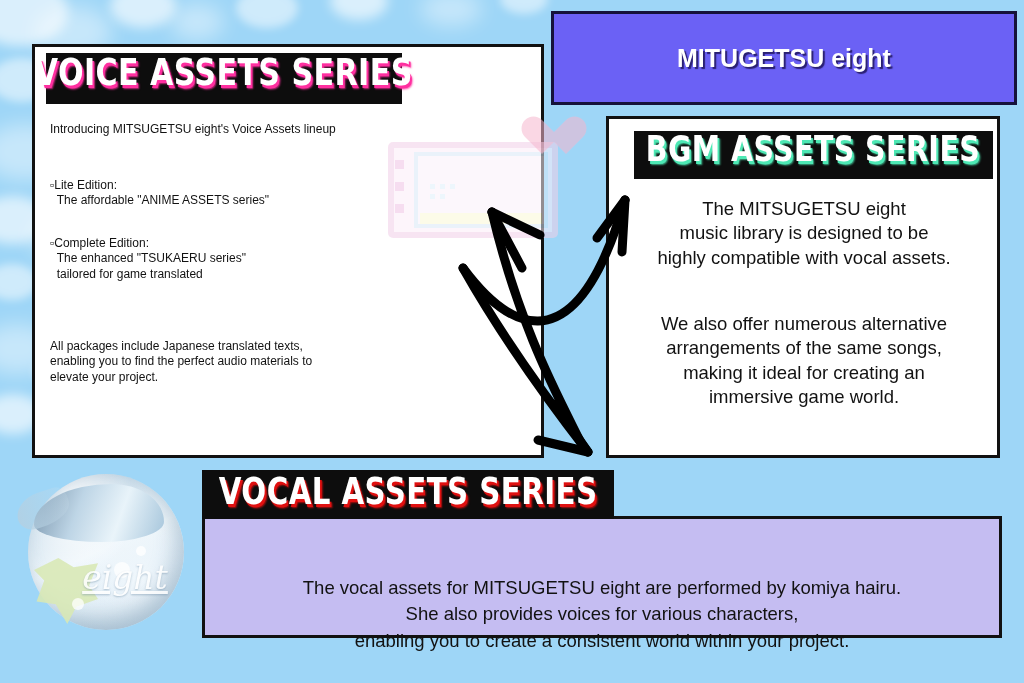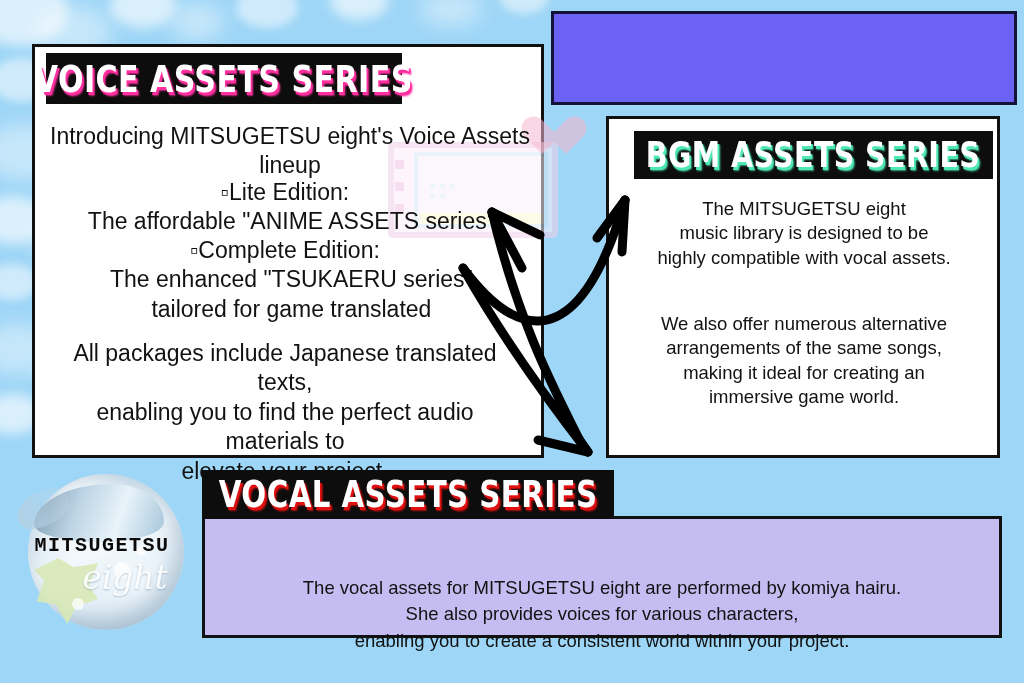--- a/index.html
+++ b/index.html
@@ -18,21 +18,21 @@
   #bg .blob.s{filter:blur(4px);background:rgba(255,255,255,.5);}
   #bg .blob.f{filter:blur(10px);background:rgba(255,255,255,.42);}
 
   
   .panel{position:absolute;border:3px solid #111;box-sizing:border-box;}
   .panel.white{background:#ffffff;}
 
   
   .banner{
     position:absolute;background:#0d0d0d;
-    display:flex;align-items:center;justify-content:center;
+    display:flex;align-items:flex-start;justify-content:center;
     box-sizing:border-box;
   }
   .banner .bt{
     font-family:"Liberation Sans Narrow","DejaVu Sans Condensed","Liberation Sans",sans-serif;
     font-weight:bold;color:#ffffff;
     letter-spacing:.5px;
     transform:scaleX(.88);
     white-space:nowrap;
     line-height:1;
   }
@@ -48,21 +48,21 @@
   }
   #hdr .hl{
     color:#ffffff;font-weight:bold;font-size:25px;line-height:1.22;
     text-shadow:2px 2px 1px rgba(30,20,90,.85);
     white-space:nowrap;
   }
 
   
   .body-text{
     position:absolute;color:#121212;
-    font-size:23px;line-height:1.28;white-space:pre-wrap;text-align:center;
+    font-size:12px;line-height:1.28;white-space:pre-wrap;
   }
   .center{text-align:center;}
 
   
   #tablet{position:absolute;left:388px;top:142px;width:170px;height:96px;opacity:.55;}
   #tablet .frame{position:absolute;inset:0;border:6px solid #f2cfe8;border-radius:5px;background:#fdeef9;}
   #tablet .screen{position:absolute;left:26px;top:10px;right:10px;bottom:10px;border:4px solid #d9e9f7;background:#fbf1fb;}
   #tablet .btn{position:absolute;left:7px;width:9px;height:9px;background:#f0c3e4;}
   #tablet .strip{position:absolute;left:32px;right:16px;bottom:14px;height:11px;background:#fbf8d6;}
   #tablet .dot{position:absolute;width:5px;height:5px;background:#dff0fb;}
@@ -108,20 +108,21 @@
     position:absolute;left:4px;top:68px;width:176px;text-align:center;
     font-family:"Liberation Mono","DejaVu Sans Mono",monospace;
     font-weight:bold;font-size:20px;letter-spacing:1.5px;color:#0a0a0a;
     text-shadow:0 0 2px rgba(255,255,255,.55);
   }
   #logo .sub{
     position:absolute;left:50px;top:92px;width:130px;text-align:center;
     font-family:"DejaVu Serif","Liberation Serif",serif;
     font-style:italic;font-size:33px;color:#ffffff;opacity:.85;
     text-shadow:0 1px 2px rgba(110,140,165,.6);
+    text-decoration:underline;
   }
 
   
   #arrows{position:absolute;left:0;top:0;width:1024px;height:683px;pointer-events:none;}
 </style>
 </head>
 <body>
 
 <div id="bg">
   <div class="blob" style="left:-28px;top:-22px;width:96px;height:68px;"></div>
@@ -138,20 +139,21 @@
   <div class="blob s" style="left:236px;top:-12px;width:62px;height:40px;"></div>
   <div class="blob" style="left:330px;top:-18px;width:58px;height:38px;"></div>
   <div class="blob f" style="left:420px;top:-8px;width:62px;height:34px;"></div>
   <div class="blob s" style="left:500px;top:-16px;width:48px;height:30px;"></div>
   <div class="blob f" style="left:-20px;top:324px;width:74px;height:50px;"></div>
   <div class="blob s" style="left:34px;top:356px;width:44px;height:30px;"></div>
   <div class="blob" style="left:-16px;top:394px;width:58px;height:40px;"></div>
 </div>
 
 <div id="hdr">
+  <div class="hl">MITUGETSU eight</div>
 </div>
 
 <div class="panel white" style="left:32px;top:44px;width:512px;height:414px;"></div>
 
 <div class="banner" style="left:46px;top:53px;width:356px;height:51px;">
   <span class="bt pink" style="font-size:38px;">VOICE ASSETS SERIES</span>
 </div>
 
 <div id="tablet">
   <div class="frame"></div>
@@ -194,21 +196,20 @@
 
 <div id="logo">
   <div class="globe"></div>
   <div class="wave"></div>
   <div class="splash"></div>
   <div class="land"></div>
   <div class="bub" style="left:104px;top:96px;width:16px;height:16px;"></div>
   <div class="bub" style="left:126px;top:80px;width:10px;height:10px;"></div>
   <div class="bub" style="left:62px;top:132px;width:12px;height:12px;"></div>
   <div class="sub">eight</div>
-  <div class="word">MITSUGETSU</div>
 </div>
 
 <div class="panel" style="left:202px;top:516px;width:800px;height:122px;background:#c5bdf2;"></div>
 
 <div class="banner" style="left:202px;top:470px;width:412px;height:49px;border:3px solid #0d0d0d;">
   <span class="bt red" style="font-size:37px;">VOCAL ASSETS SERIES</span>
 </div>
 
 <div class="body-text center" style="left:210px;top:536px;width:784px;font-size:18.5px;line-height:1.42;margin-top:39px;">The vocal assets for MITSUGETSU eight are performed by komiya hairu.
 She also provides voices for various characters,

